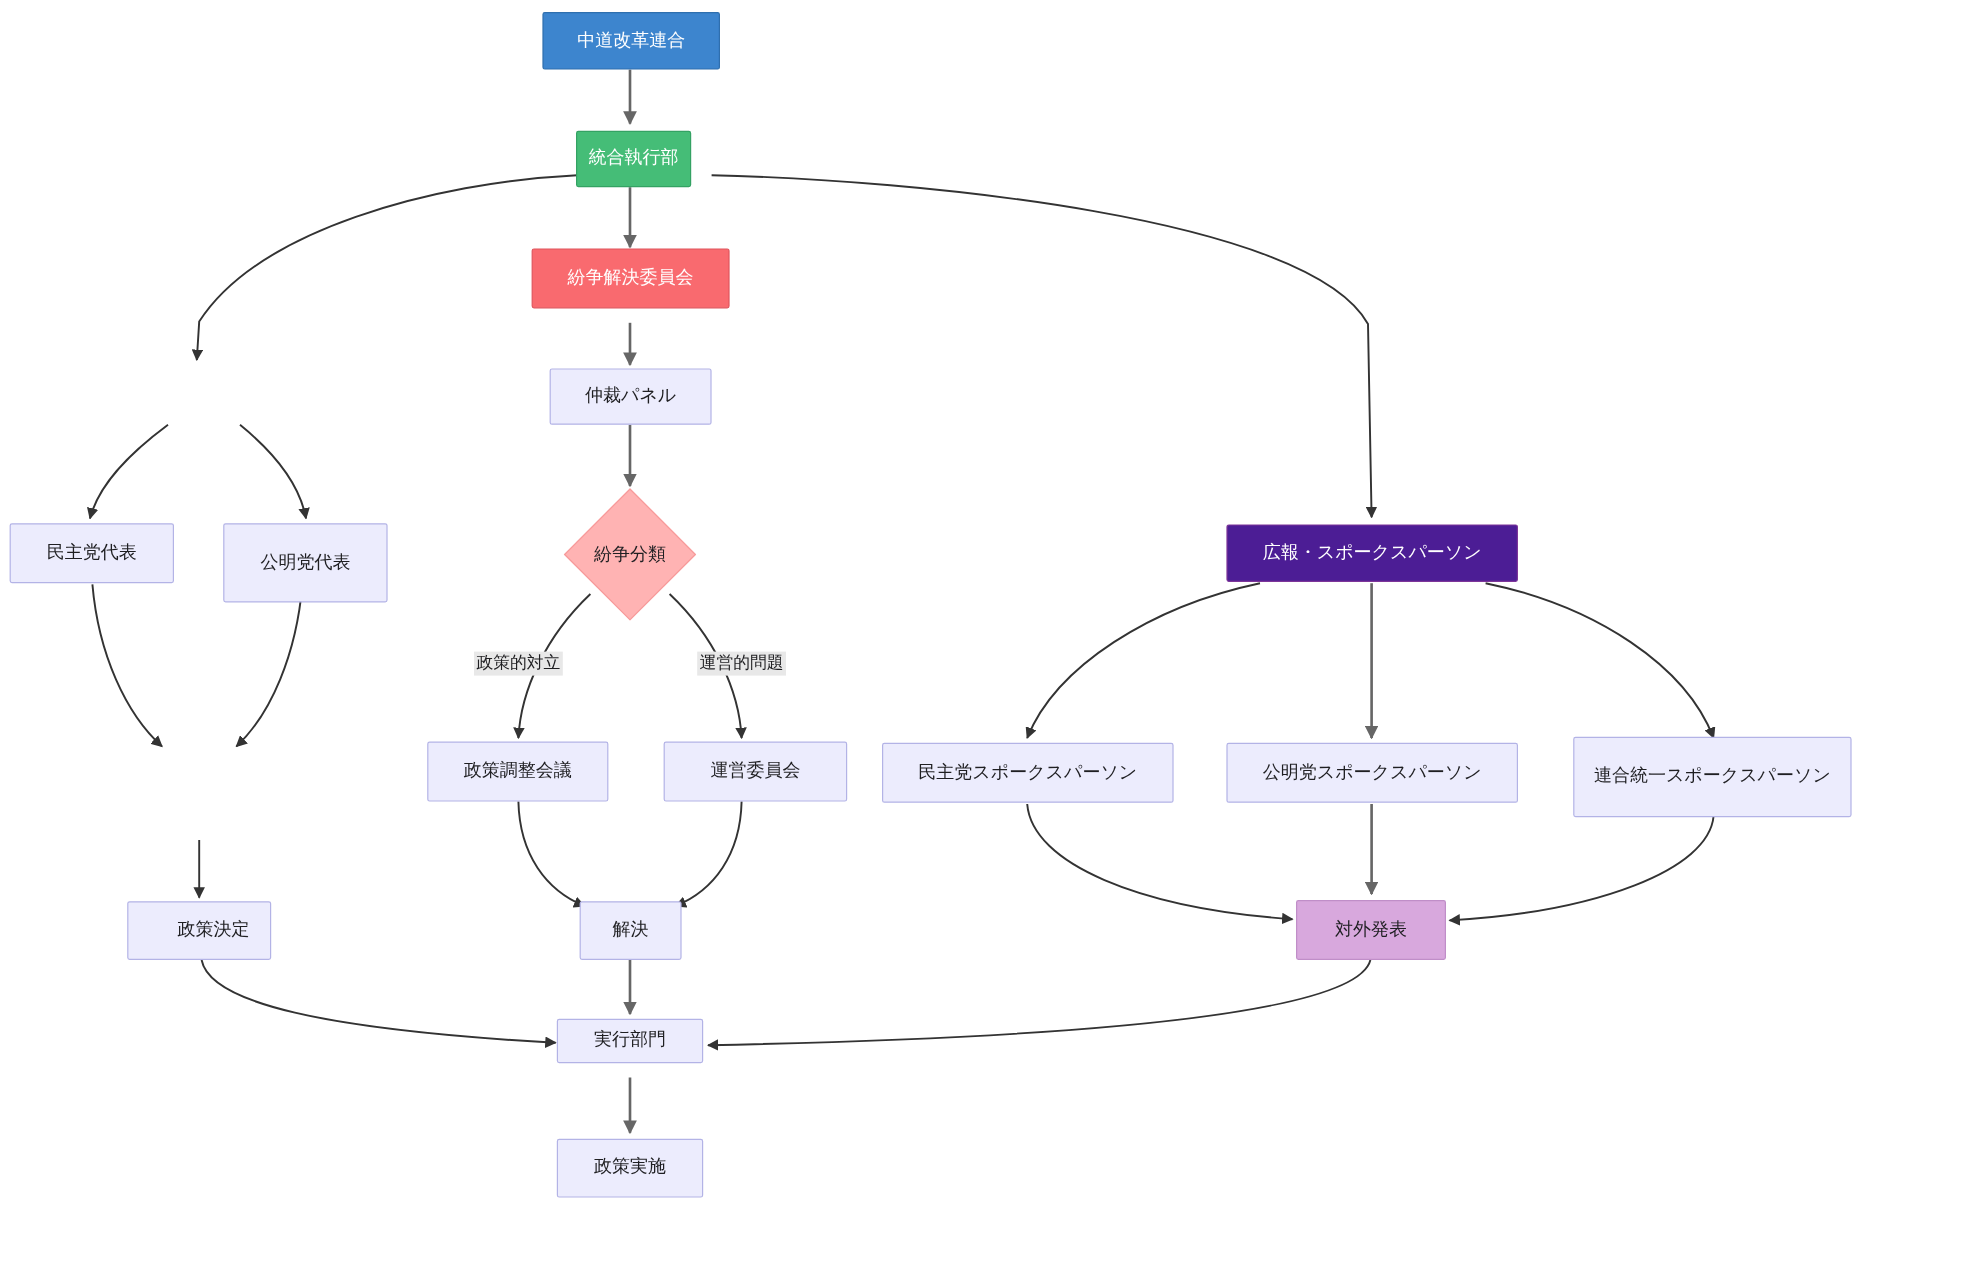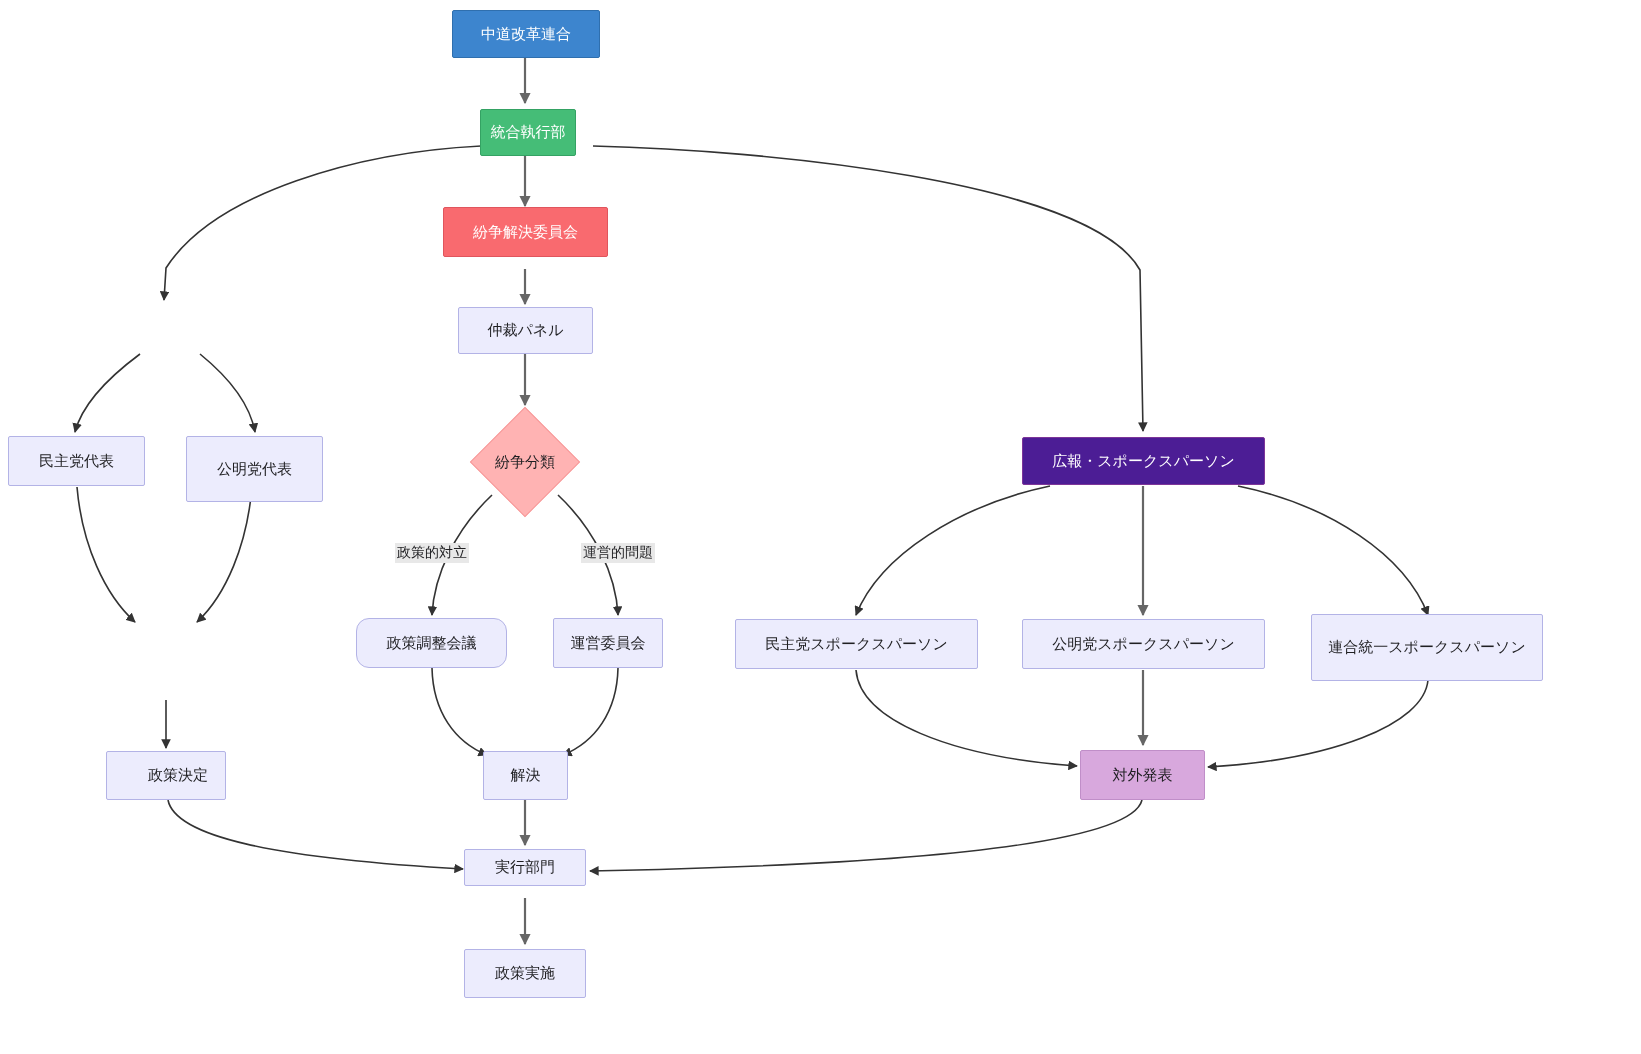--- a/index.html
+++ b/index.html
@@ -191,25 +191,25 @@
 
   <div class="node rect default-rect" style="left:458px; top:307px; width:135px; height:47px;">
     <span class="node-label">仲裁パネル</span>
   </div>
 
   <div class="diamond-wrap" style="left:459px; top:408px; width:132px; height:108px;">
     <div class="diamond-shape" style="width:76px; height:76px; background:#ffb3b3; border-color:#f79a9a;"></div>
     <span class="diamond-text">紛争分類</span>
   </div>
 
-  <div class="node rect default-rect" style="left:356px; top:618px; width:151px; height:50px;border-radius:13px;">
+  <div class="node rect default-rect" style="left:356px; top:618px; width:151px; height:50px;">
     <span class="node-label">政策調整会議</span>
   </div>
 
-  <div class="node rect default-rect" style="left:553px; top:618px; width:110px; height:50px;">
+  <div class="node rect default-rect" style="left:553px; top:618px; width:153px; height:50px;">
     <span class="node-label">運営委員会</span>
   </div>
 
   <div class="node rect default-rect" style="left:483px; top:751px; width:85px; height:49px;">
     <span class="node-label">解決</span>
   </div>
 
   <div class="node rect" style="left:1022px; top:437px; width:243px; height:48px; background:#4c1d95; border-color:#7d3599; color:#ffffff;">
     <span class="node-label">広報・スポークスパーソン</span>
   </div>

